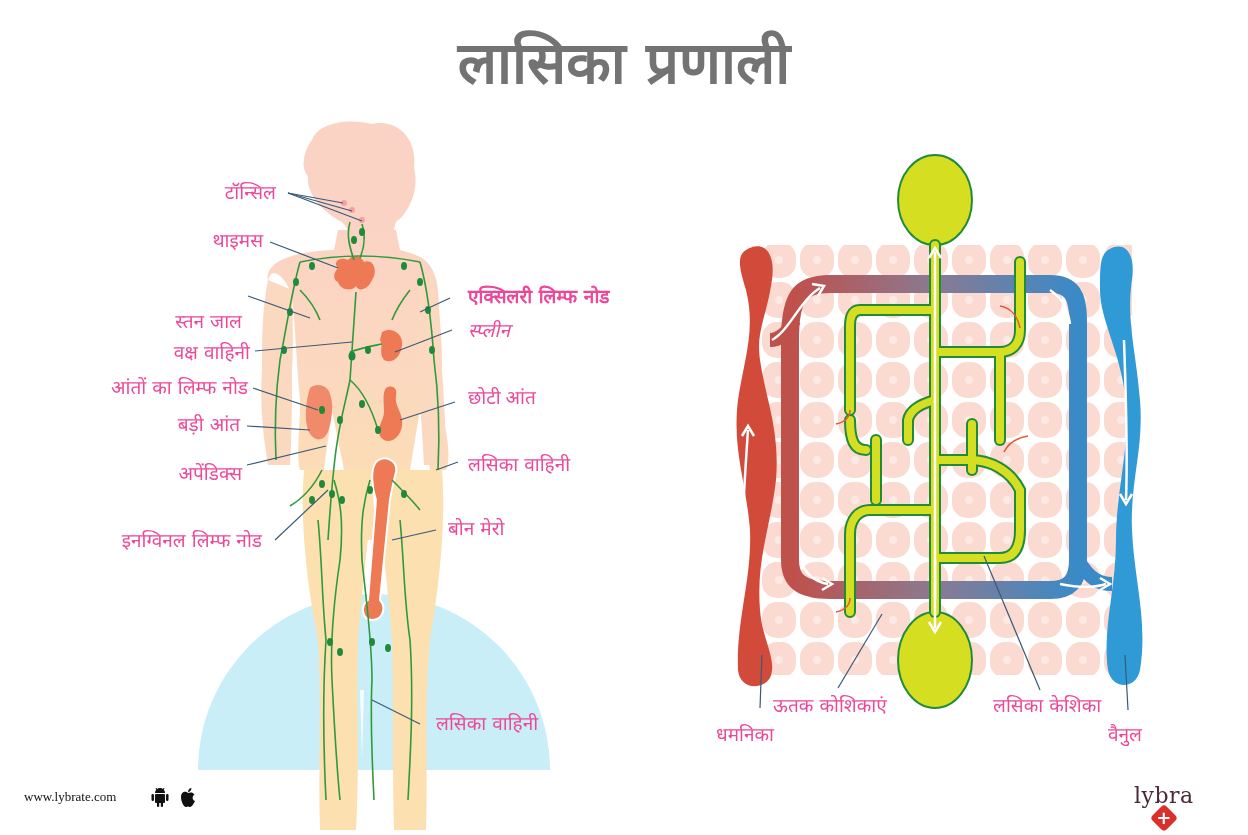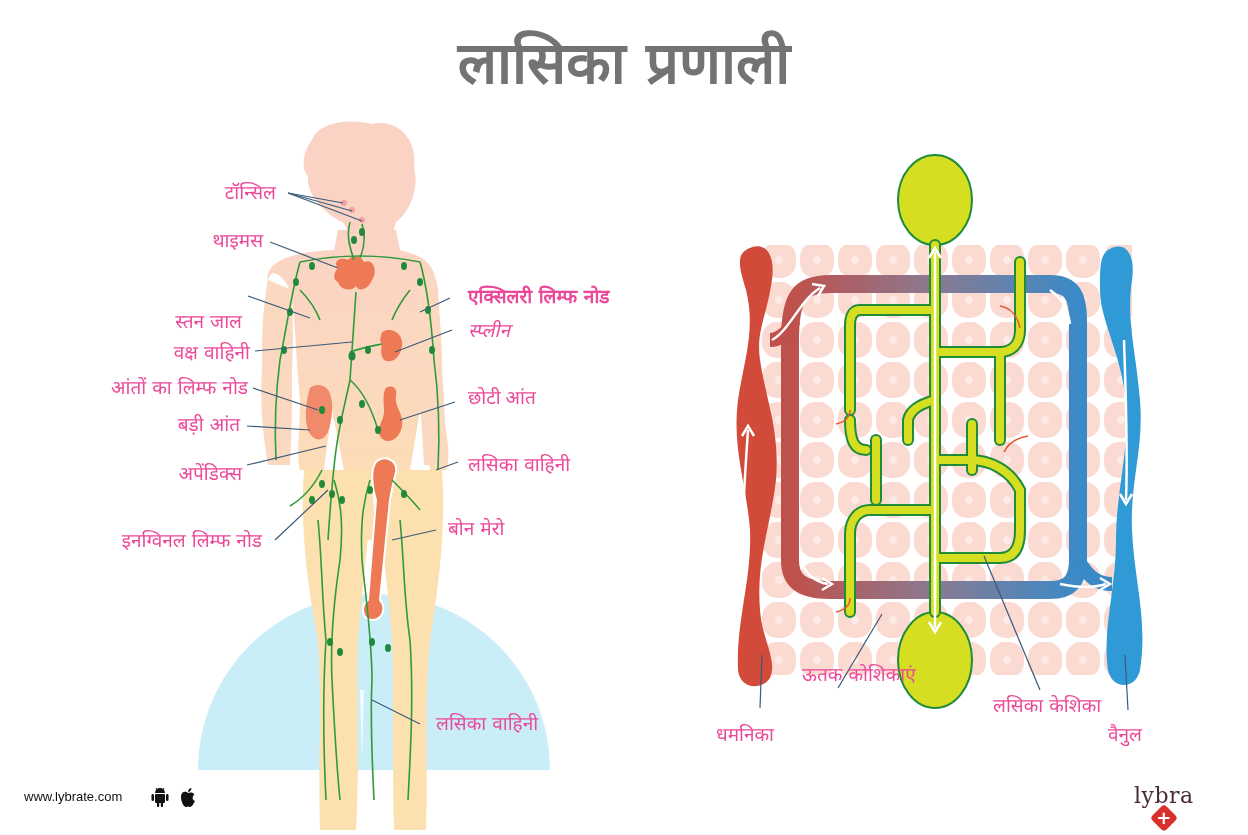--- a/index.html
+++ b/index.html
@@ -1,21 +1,21 @@
 <!DOCTYPE html>
 <html><head>
 <meta charset="utf-8">
 <style>
   html, body { margin:0; padding:0; background:#ffffff; }
   body { width:1248px; height:835px; position:relative; overflow:hidden; font-family:"DejaVu Sans", sans-serif; }
   .title { position:absolute; left:0; top:28px; width:1248px; text-align:center; font-family:"DejaVu Serif", serif; font-weight:bold; font-size:58px; line-height:70px; }
   svg.scene { position:absolute; left:0; top:0; }
   .lbl { position:absolute; font-family:"DejaVu Sans", sans-serif; font-size:19px; color:#ec4899; white-space:nowrap; line-height:24px; }
   .lbl.r { text-align:right; }
-  .footer-url { position:absolute; left:24px; top:789px; font-family:Liberation Sans, sans-serif; font-size:13px; color:#111; }
+  .footer-url { position:absolute; left:24px; top:789px; font-family:Liberation Serif, serif; font-size:13px; color:#111; }
   .os-icon { position:absolute; top:786px; width:20px; height:22px; }
   .brand { position:absolute; left:1134px; top:783px; font-family:"DejaVu Serif", serif; font-size:22px; color:#4a2a3a; letter-spacing:0.5px; display:flex; align-items:center;flex-direction:column; }
   .brand .plus { display:inline-block; width:20px; height:20px; background:#d9302c; color:#fff; transform:rotate(45deg); border-radius:4px; margin:0 2px; position:relative; }
   .brand .plus span { position:absolute; left:0; top:0; width:20px; height:20px; transform:rotate(-45deg); text-align:center; line-height:20px; font-weight:bold; font-family:"DejaVu Sans", sans-serif; font-size:18px; }
 </style>
 </head>
 <body>
 
 <div class="title" style="color:#737373">लासिका प्रणाली</div>
 
@@ -214,21 +214,21 @@
 <div class="lbl r" style="left:50px; top:528px; width:212px;text-align:right;">इनग्विनल लिम्फ नोड</div>
 
 <div class="lbl" style="left:468px; top:284px;font-weight:bold;">एक्सिलरी लिम्फ नोड</div>
 <div class="lbl" style="left:468px; top:318px;font-style:italic;">स्प्लीन</div>
 <div class="lbl" style="left:468px; top:386px;font-family:Liberation Serif, serif;">छोटी आंत</div>
 <div class="lbl" style="left:468px; top:452px;">लसिका वाहिनी</div>
 <div class="lbl" style="left:448px; top:516px;">बोन मेरो</div>
 <div class="lbl" style="left:436px; top:711px;">लसिका वाहिनी</div>
 
 <div class="lbl" style="left:716px; top:722px;">धमनिका</div>
-<div class="lbl" style="left:773px; top:662px;margin-left:29px;">ऊतक कोशिकाएं</div>
+<div class="lbl" style="left:773px; top:693px;">ऊतक कोशिकाएं</div>
 <div class="lbl" style="left:993px; top:693px;">लसिका केशिका</div>
 <div class="lbl" style="left:1108px; top:722px;">वैनुल</div>
 
 <a class="footer-url">www.lybrate.com</a>
 <svg class="os-icon" style="left:150px;" viewBox="0 0 20 22">
   <path d="M5,7 A5,5 0 0 1 15,7 Z" fill="#111"></path>
   <line x1="6" y1="2" x2="7" y2="4" stroke="#111" stroke-width="1"></line>
   <line x1="14" y1="2" x2="13" y2="4" stroke="#111" stroke-width="1"></line>
   <rect x="5" y="8" width="10" height="9" rx="1" fill="#111"></rect>
   <rect x="1.5" y="8" width="2.5" height="7" rx="1.2" fill="#111"></rect>

